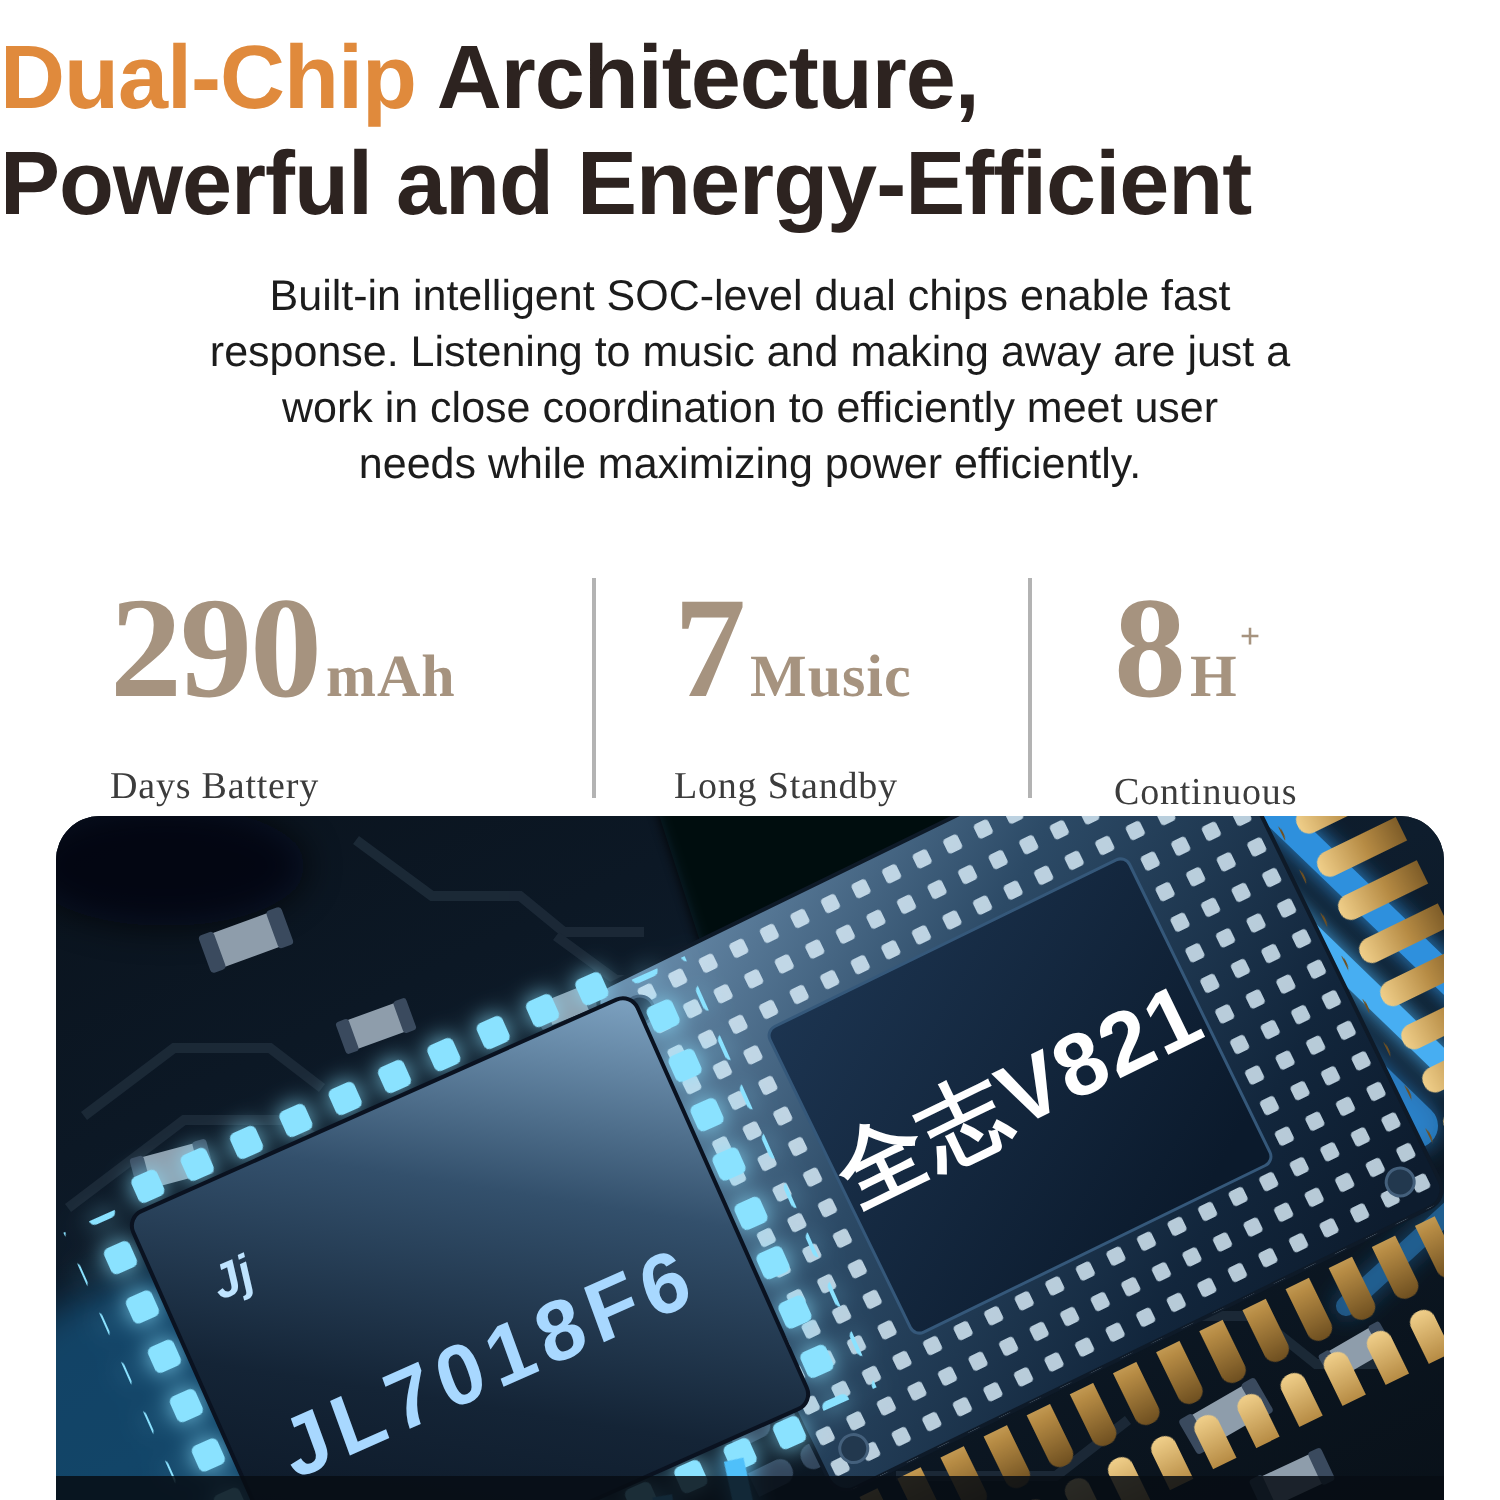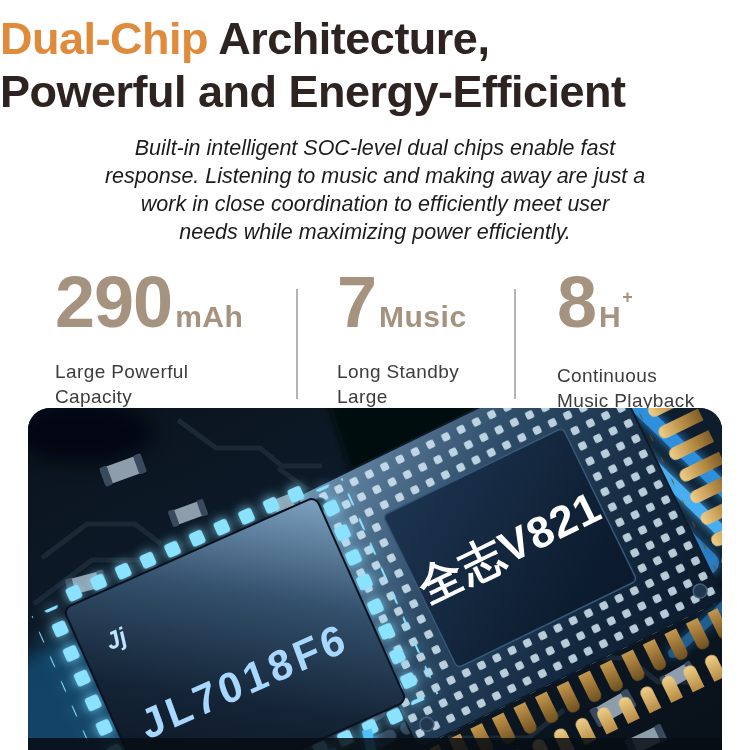--- a/index.html
+++ b/index.html
@@ -4,24 +4,24 @@
 <style>
   html,body{margin:0;padding:0;background:#fff;}
   .page{position:relative;width:750px;height:750px;background:#ffffff;overflow:hidden;
         font-family:"Liberation Sans",sans-serif;}
   
   .title{position:absolute;top:12px;left:0;width:750px;text-align:left;
          font-size:45px;line-height:53px;font-weight:bold;letter-spacing:-0.5px;color:#2d2320;}
   .title .hl{color:#e08a3c;}
   
   .desc{position:absolute;top:134px;left:0;width:750px;text-align:center;
-        font-size:21.5px;line-height:28px;color:#1c1c1c;font-style:italic;}
+        font-size:21.5px;line-height:28px;color:#1c1c1c;}
   .desc span{display:block;}
   
-  .stat{position:absolute;top:262px;}
+  .stat{position:absolute;top:284px;font-family:Liberation Serif, serif;}
   .stat-value{display:flex;align-items:baseline;color:#a6937f;line-height:80px;white-space:nowrap;}
   .stat-value .num{font-size:72px;font-weight:bold;letter-spacing:-1px;}
   .stat-value .unit{font-size:30px;font-weight:bold;margin-left:3px;letter-spacing:0.5px;}
   .stat-value .unit-sup{font-size:18px;font-weight:bold;position:relative;top:-24px;margin-left:1px;}
   .stat-label{margin-top:2px;font-size:19px;line-height:25px;color:#3c3c3c;letter-spacing:0.4px;}
   .stat-label span{display:block;}
   .stat1{left:55px;} .stat2{left:337px;} .stat3{left:557px;}
   .vdiv{position:absolute;top:289px;width:2px;height:110px;background:#b3b3b3;}
   .vdiv1{left:296px;} .vdiv2{left:514px;}
   
@@ -47,21 +47,21 @@
     <span>needs while maximizing power efficiently.</span>
   </div>
 
   <div class="stat stat1">
     <div class="stat-value">
       <span class="num">290</span>
       <span class="unit">mAh</span>
       <span class="unit-sup"></span>
     </div>
     <div class="stat-label">
-      <span>Large Powerful</span>
+      <span>Days Battery</span>
       <span>Capacity</span>
     </div>
   </div>
 
   <div class="vdiv vdiv1"></div>
 
   <div class="stat stat2">
     <div class="stat-value">
       <span class="num">7</span>
       <span class="unit">Music</span>

